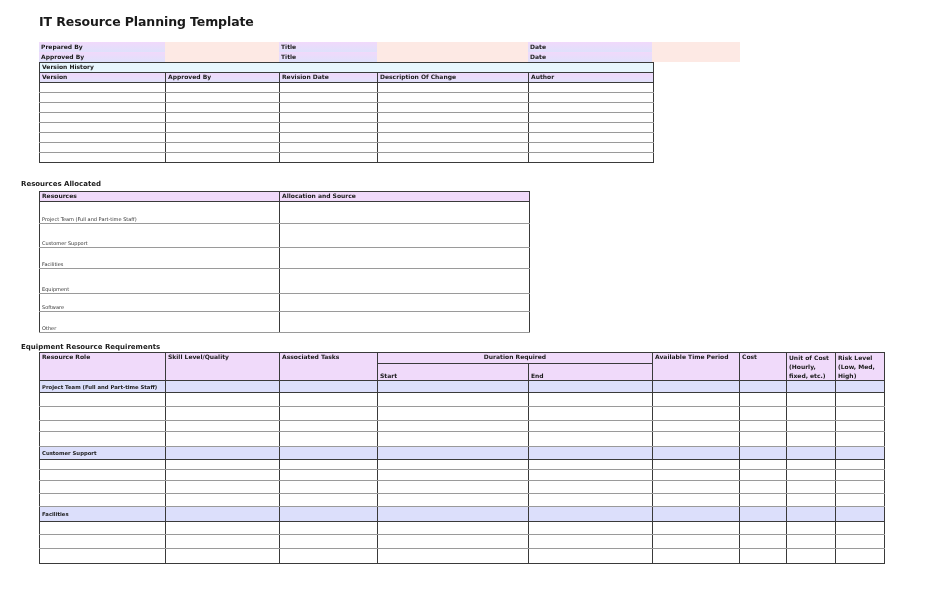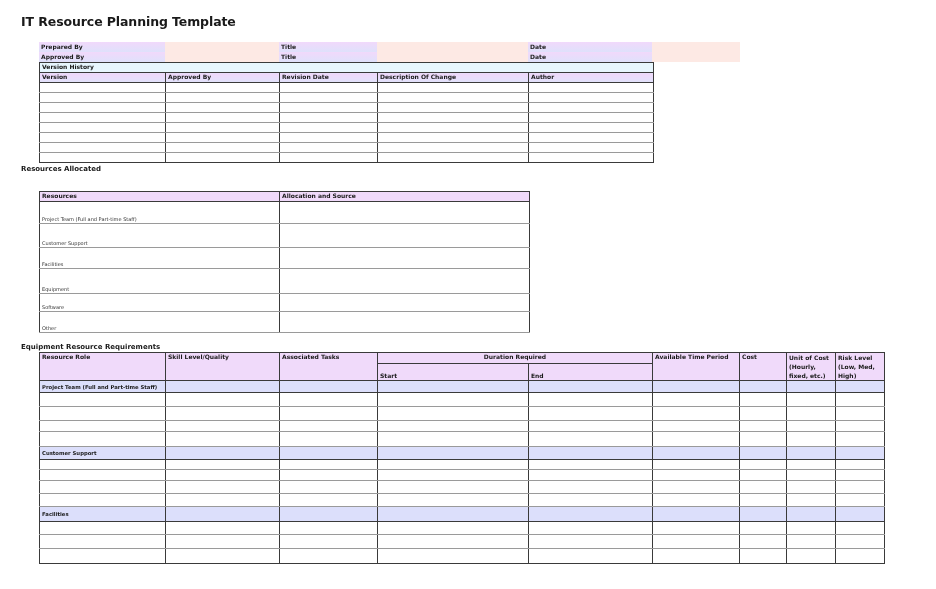--- a/index.html
+++ b/index.html
@@ -1,18 +1,18 @@
 <!DOCTYPE html>
 <html><head>
 <meta charset="utf-8">
 <style>
   html, body { margin:0; padding:0; background:#ffffff; }
   body { width:936px; height:589px; position:relative; overflow:hidden;
          font-family:"DejaVu Sans", "Liberation Sans", sans-serif; color:#1a1a1a; }
-  .title { position:absolute; left:21px; top:14px; font-size:12.5px; font-weight:bold; letter-spacing:-0.1px; }
+  .title { position:absolute; left:39px; top:14px; font-size:12.5px; font-weight:bold; letter-spacing:-0.1px; }
   .section-title { position:absolute; left:21px; font-size:7px; font-weight:bold; }
   .abs { position:absolute; box-sizing:border-box; }
   .lbl { font-size:6px; font-weight:bold; line-height:10px; padding-left:2px; white-space:nowrap; overflow:hidden; }
 
   
   .band-label { background:linear-gradient(180deg,#f1d9fb 0%,#dfe1fb 100%); }
   .band-value { background:#fde9e4; }
 
   table.grid { position:absolute; border-collapse:collapse; table-layout:fixed; }
   table.grid td { border:1px solid #3a3a3a; padding:0 2px; vertical-align:top; overflow:hidden;
@@ -112,21 +112,21 @@
   <tr style="height:10px">
         <td></td>
         <td></td>
         <td></td>
         <td></td>
         <td></td>
       </tr>
 </tbody>
   </table>
 
-<div class="section-title" style="top:165px;">Resources Allocated</div>
+<div class="section-title" style="top:180px;">Resources Allocated</div>
 <table class="grid" style="left:39px;top:191px;width:490px;">
   <colgroup>
       <col style="width:240px">
       <col style="width:250px">
     </colgroup>
   <tbody>
       <tr style="height:10px">
     <td class="pink">Resources</td>
     <td class="pink">Allocation and Source</td>
   </tr>

